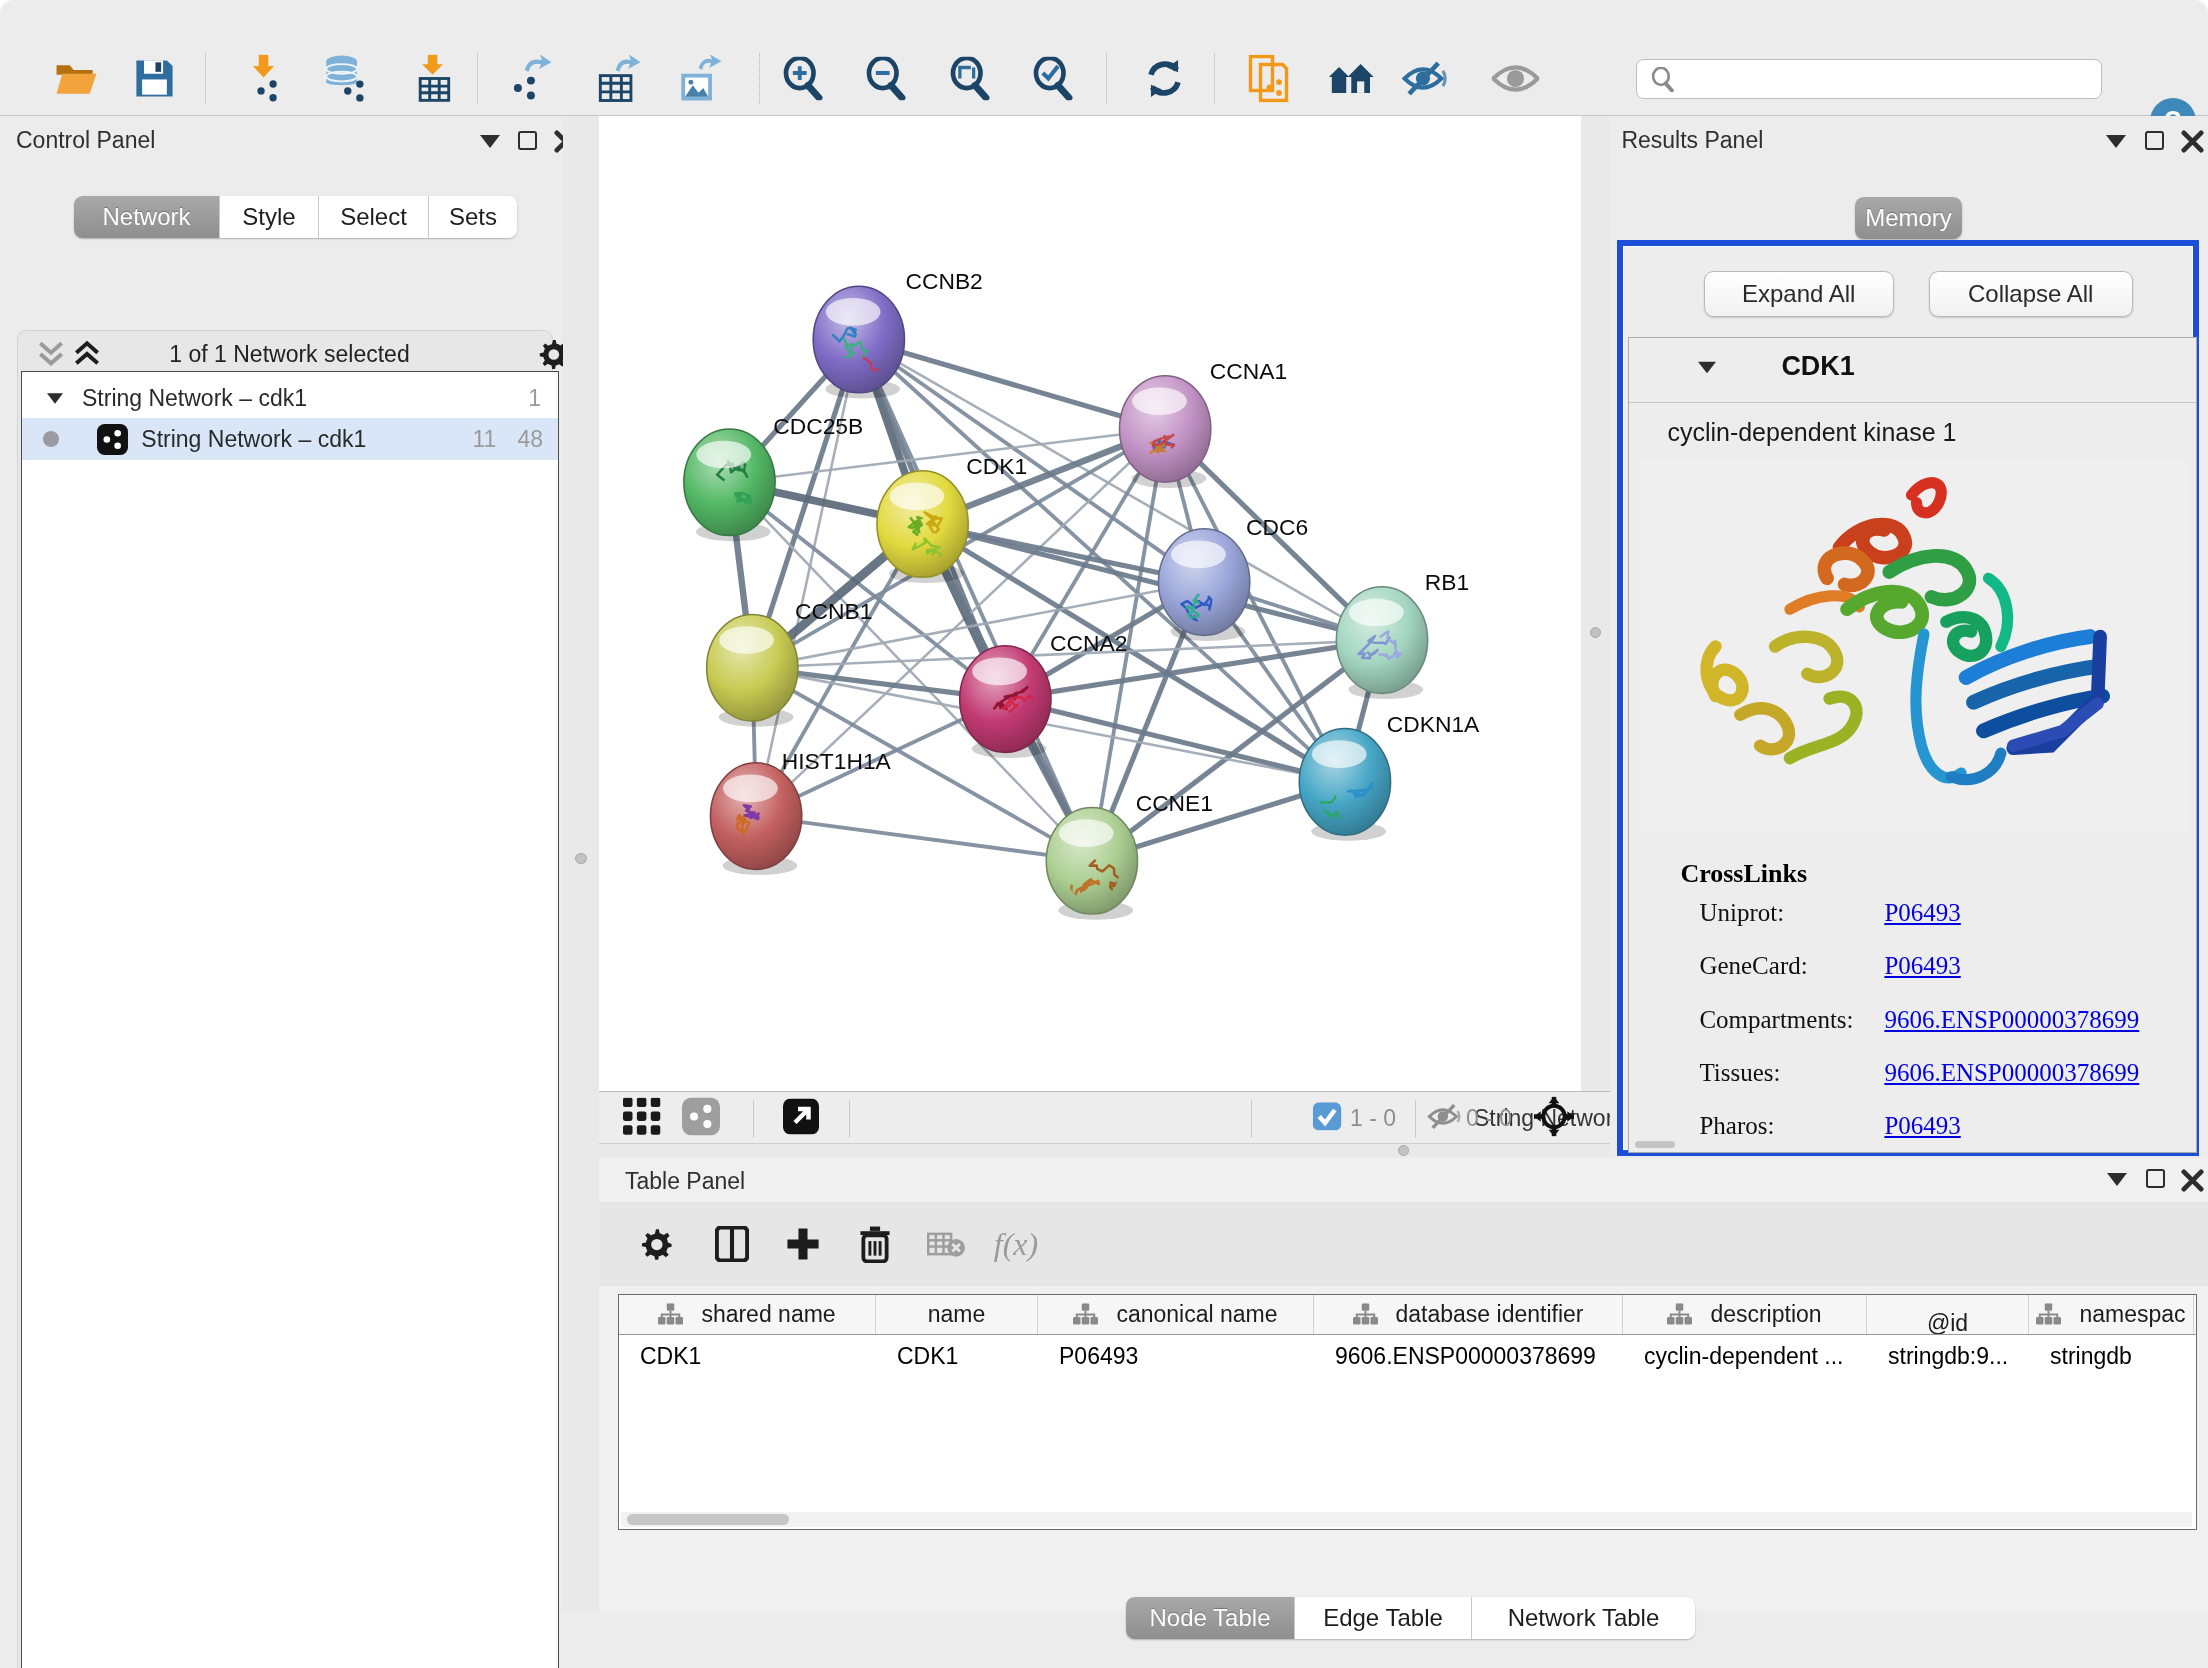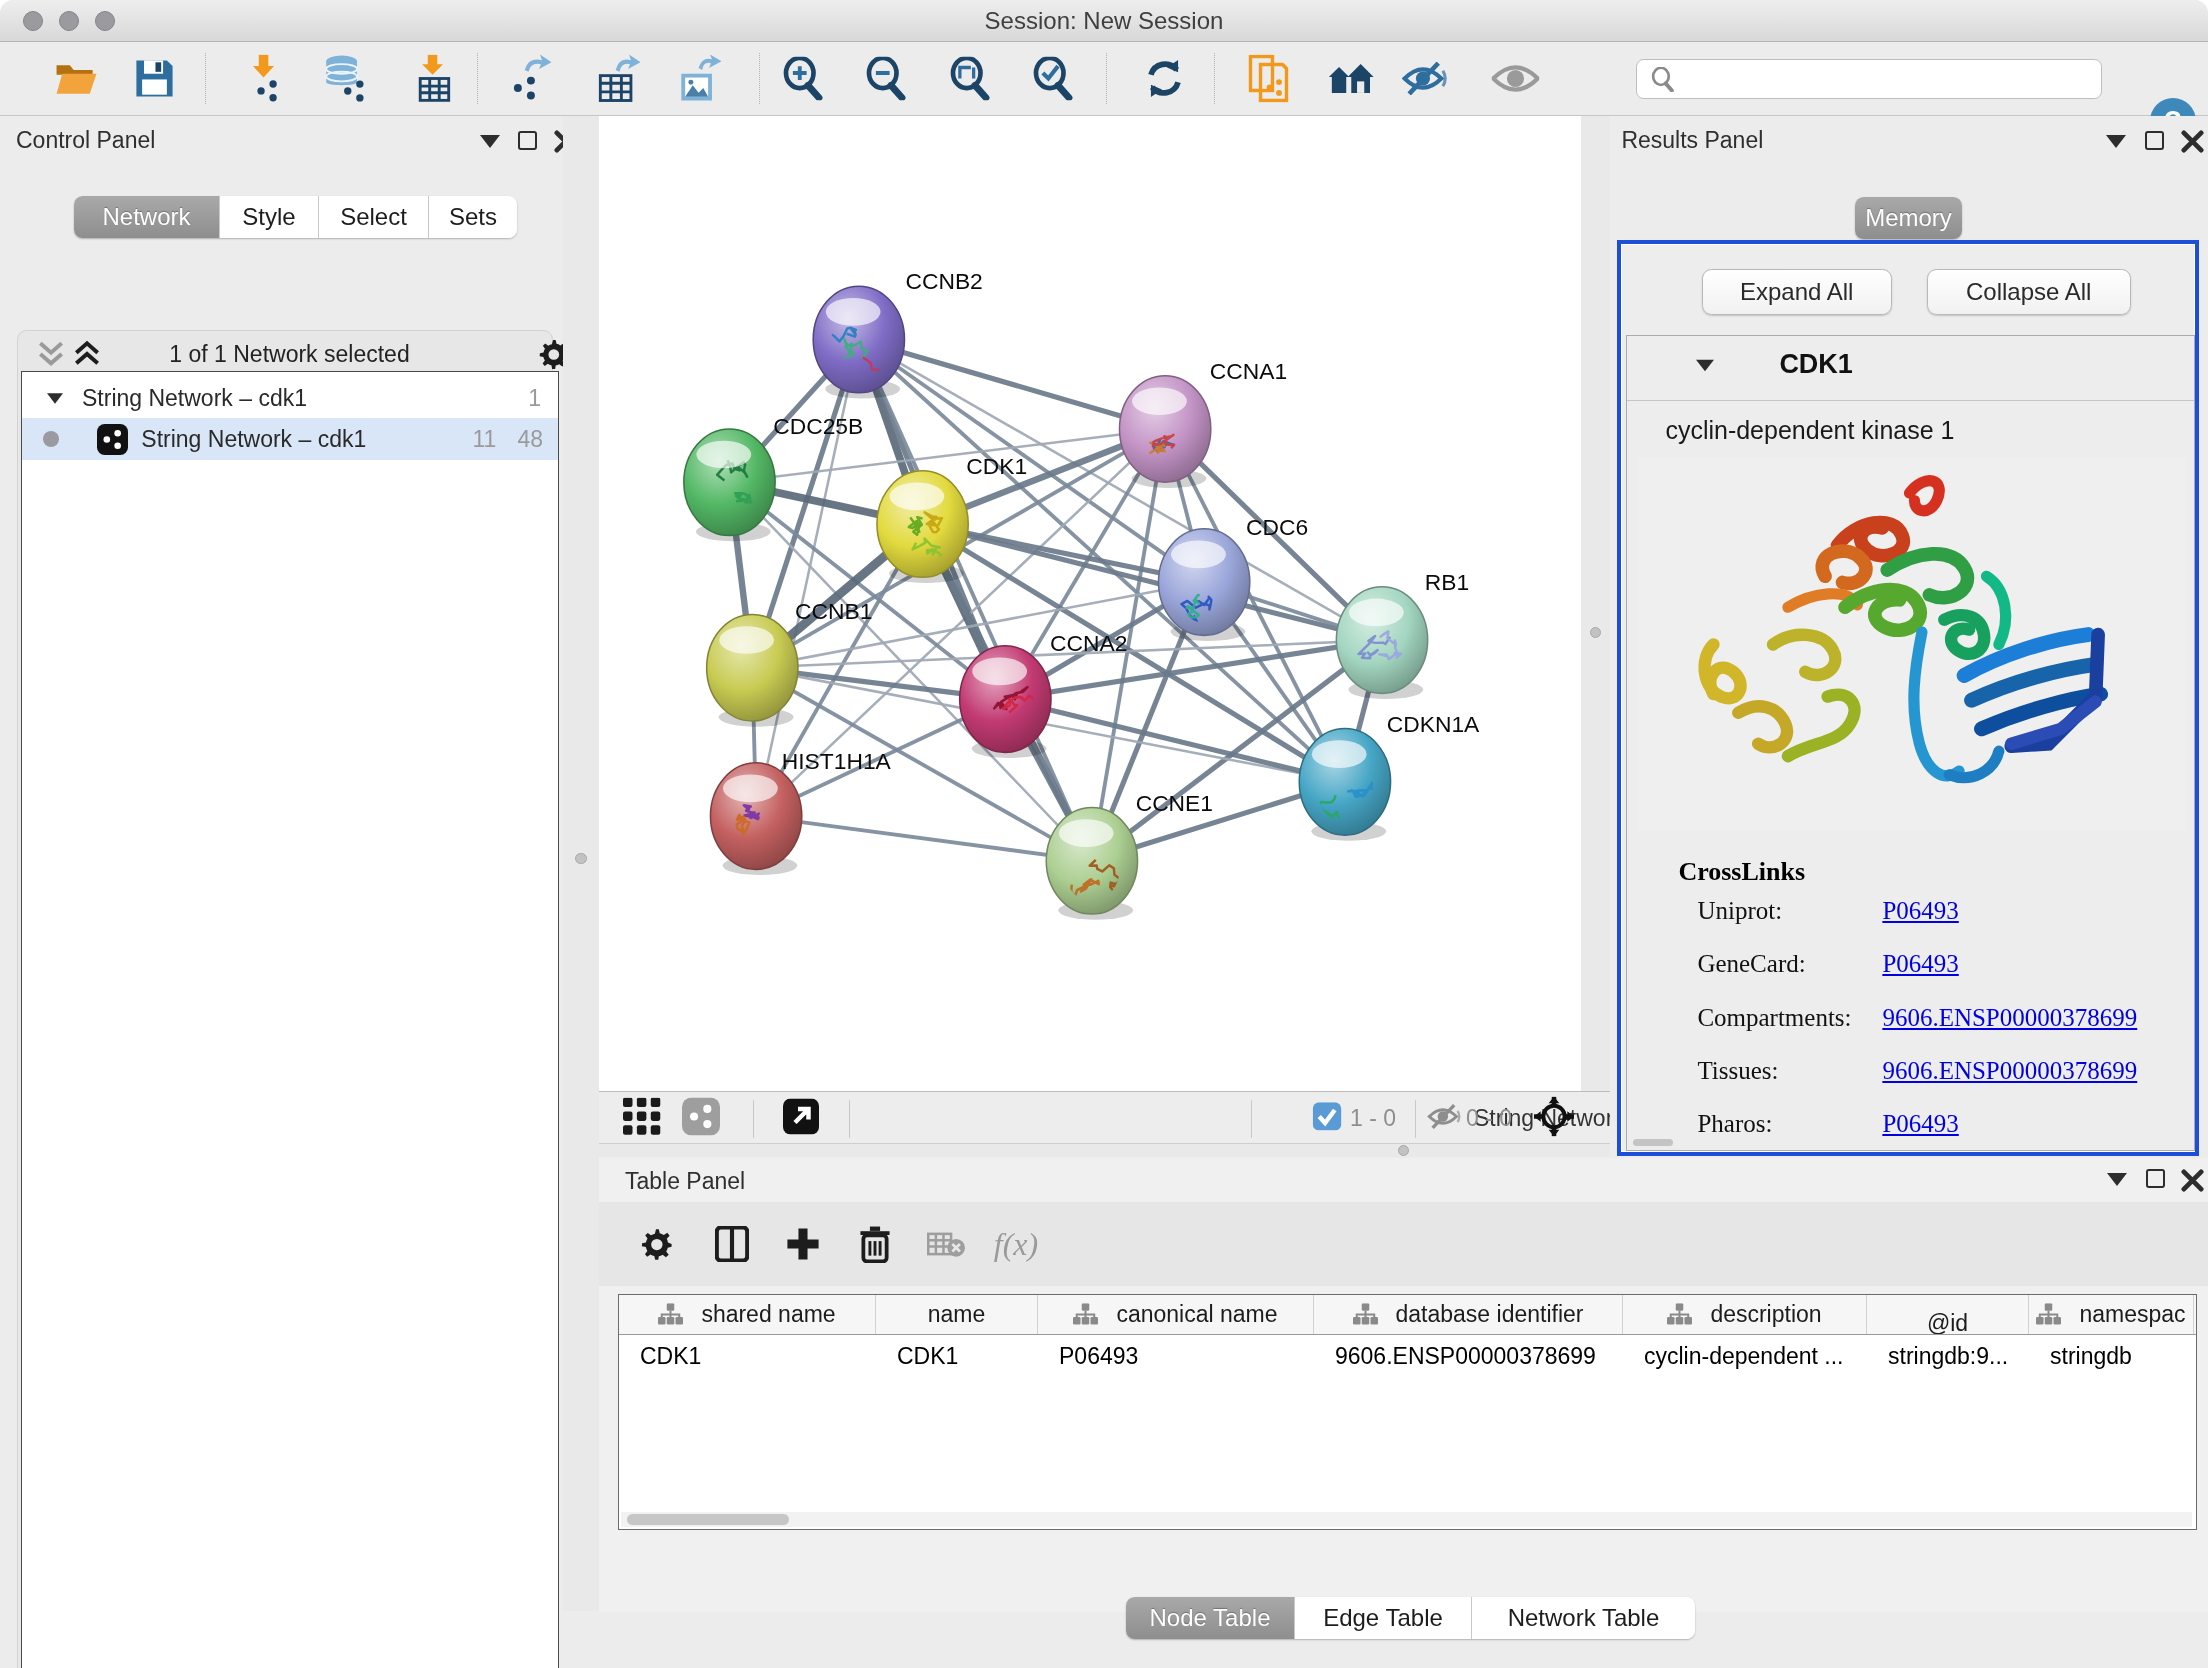--- a/index.html
+++ b/index.html
@@ -63,21 +63,21 @@
   #net-footer { position:absolute; left:599px; top:1091px; width:1609px; height:53px;
     background:#ededed; border-top:1px solid #bcbcbc; border-bottom:1px solid #cfcfcf; }
   #net-footer .fsep { position:absolute; top:7.6px; height:38px; border-left:1px solid #c9c9c9; }
   .ficon { position:absolute; top:50%; transform:translate(-50%,-50%); }
   #net-title { position:absolute; left:875px; top:0; height:53px; line-height:53px; font-size:23px; color:#333; }
   .fcount { position:absolute; top:0; height:53px; line-height:53px; font-size:23px; color:#8e8e8e; }
 
   
   #results-panel { position:absolute; left:1610px; top:116px; width:598px; height:1041px; background:#ececec; }
   #rp-box { position:absolute; left:6.7px; top:124px; width:582px; height:916px;
-    background:#ededed; border:4px solid #1d4ed8; box-shadow:inset 0 0 0 1px #fff; }
+    background:#ededed; border:6px solid #1d4ed8; box-shadow:inset 0 0 0 1px #fff; }
   .rp-btn { position:absolute; top:25px; height:46px; background:linear-gradient(#ffffff,#f1f1f1);
     border:1px solid #b9b9b9; border-radius:9.5px; font-size:24px; display:flex; align-items:center; justify-content:center;
     box-shadow:0 1px 1.9px rgba(0,0,0,.18); }
   #rp-section { position:absolute; left:5.7px; top:91px; width:569px; height:816px;
     background:#ededed; border:1px solid #ababab; }
   #rp-gene-row { position:absolute; left:0; top:0; width:100%; height:65px; border-bottom:1px solid #c6c6c6; }
   #rp-gene { position:absolute; left:152px; top:13.3px; font-size:27px; font-weight:bold; color:#111; }
   #rp-desc { position:absolute; left:38px; top:80px; font-size:25px; color:#1a1a1a; }
   #rp-imgbox { position:absolute; left:11.4px; top:122px; width:546px; height:373px; background:#efefef; }
   #rp-cross { position:absolute; left:51px; top:521px; font-family:"Liberation Serif", serif; font-size:26px; font-weight:bold; color:#000; }
@@ -178,26 +178,20 @@
     <symbol id="i-crosshair" viewBox="0 0 30 30">
       <circle cx="15" cy="15" r="8" fill="none" stroke="currentColor" stroke-width="3"></circle>
       <path d="M15 0 V7 M15 23 V30 M0 15 H7 M23 15 H30" stroke="currentColor" stroke-width="3.4"></path>
       <path d="M15 0 L11 5 H19 Z M15 30 L11 25 H19 Z M0 15 L5 11 V19 Z M30 15 L25 11 V19 Z" fill="currentColor"></path>
     </symbol>
   </defs>
 </svg>
 
 <div id="window">
 
-  <div id="titlebar">
-    <div class="tl" style="left:23px"></div>
-    <div class="tl" style="left:59px"></div>
-    <div class="tl" style="left:95px"></div>
-    <div id="win-title">Session: New Session</div>
-  </div>
 
   <div id="toolbar">
     <div class="tbi" style="left:76px">
       <svg width="44" height="38" viewBox="0 0 46 40">
         <path d="M2 6 H16 L20 11 H40 V16 H2 Z" fill="#b5700f"></path>
         <path d="M2 36 L8 15 H44 L37 36 Z" fill="#f2a33c"></path>
       </svg>
     </div>
     <div class="tbi" style="left:154px">
       <svg width="40" height="40" viewBox="0 0 42 42">

